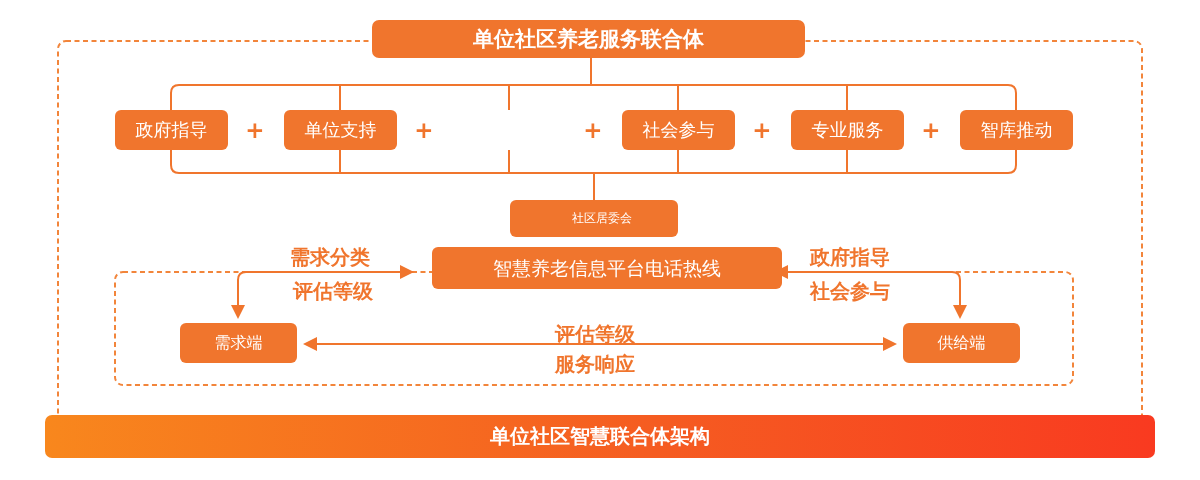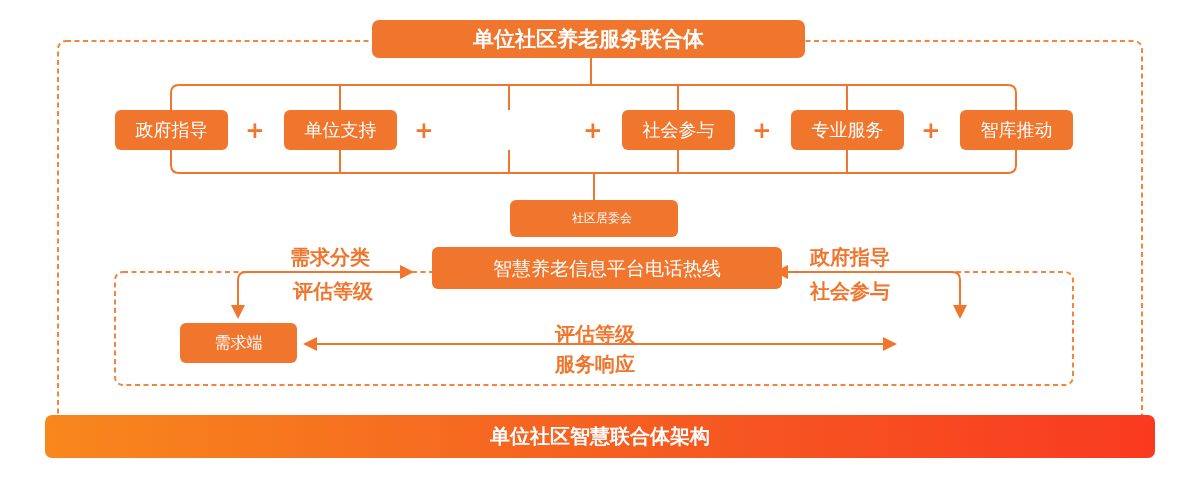--- a/index.html
+++ b/index.html
@@ -81,19 +81,20 @@
 
   <div class="node platform-box">智慧养老信息平台电话热线</div>
 
   <div class="flow-label" style="left:330px;top:244px">需求分类</div>
   <div class="flow-label" style="left:333px;top:278px">评估等级</div>
 
   <div class="flow-label" style="left:850px;top:244px">政府指导</div>
   <div class="flow-label" style="left:850px;top:278px">社会参与</div>
 
   <div class="node side-node demand-node">需求端</div>
+  <div class="node side-node supply-node">供给端</div>
 
   <div class="flow-label" style="left:595px;top:321px">评估等级</div>
   <div class="flow-label" style="left:595px;top:351px">服务响应</div>
 
   <div class="footer-bar">单位社区智慧联合体架构</div>
 
 </div>
 
 </body></html>

